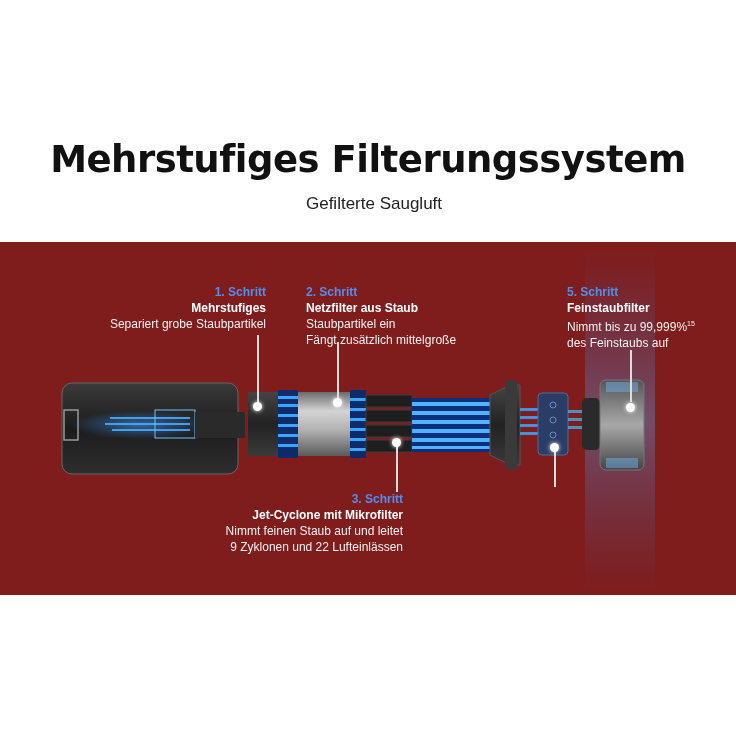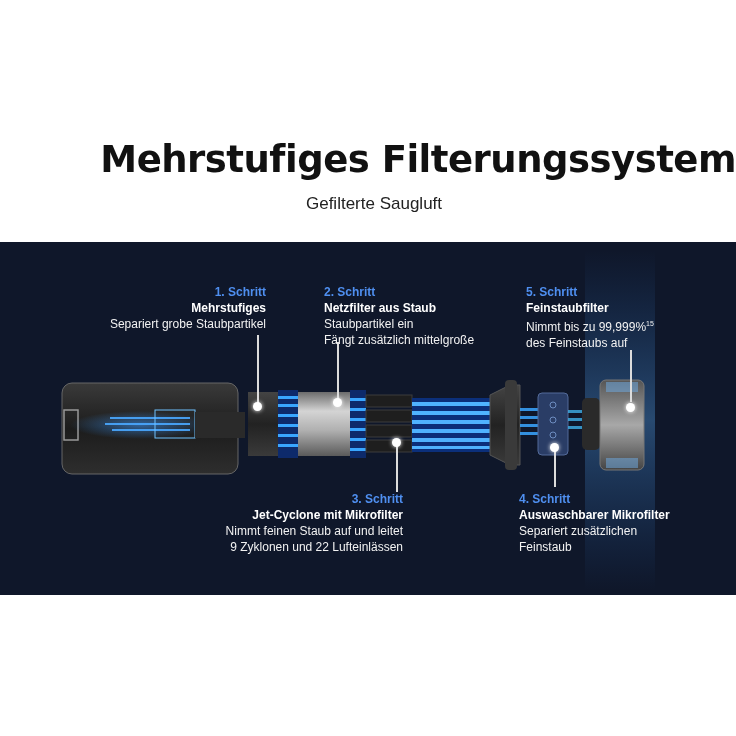--- a/index.html
+++ b/index.html
@@ -1,22 +1,22 @@
 <!DOCTYPE html>
 <html><head>
 <meta charset="utf-8">
 <style>
   html, body { margin:0; padding:0; }
   body { width:736px; height:736px; background:#ffffff; position:relative; overflow:hidden;
          font-family:"DejaVu Sans", "Liberation Sans", sans-serif; }
-  .title { position:absolute; left:0; right:0; top:138px; text-align:right;
+  .title { position:absolute; left:0; right:0; top:138px; text-align:center;
            font-size:37px; font-weight:bold; color:#111; letter-spacing:-0.5px; }
   .subtitle { position:absolute; left:12px; right:0; top:194px; text-align:center;
               font-size:17px; color:#222; font-family:"Liberation Sans", sans-serif; }
-  .panel { position:absolute; left:0; top:242px; width:736px; height:353px; background:#0f172a; overflow:hidden; }
+  .panel { position:absolute; left:0; top:242px; width:736px; height:353px; background:#7f1d1d; overflow:hidden; }
   .lbl { position:absolute; font-family:"Liberation Sans", sans-serif; font-size:12px; line-height:16px; color:#f2f2f2; }
   .lbl .step { color:#4f8ff0; font-weight:bold; }
   .lbl .name { font-weight:bold; color:#ffffff; }
   .right { text-align:right; }
   .line { position:absolute; width:2px; background:#dcdcdc; }
   .dot { position:absolute; width:9px; height:9px; border-radius:50%; background:#ffffff; box-shadow:0 0 4px #fff; }
   .part { position:absolute; }
 </style>
 </head>
 <body>
@@ -159,40 +159,34 @@
 
   <div class="line" style="left:630px;top:108px;height:52px;"></div>
   <div class="dot" style="left:626px;top:161px;"></div>
 
   <div class="lbl right" style="right:470px;top:42px;">
     <div class="step">1. Schritt</div>
     <div class="name">Mehrstufiges</div>
     <div>Separiert grobe Staubpartikel</div>
   </div>
 
-  <div class="lbl" style="left:324px;top:42px;">
+  <div class="lbl" style="left:306px;top:42px;">
     <div class="step">2. Schritt</div>
     <div class="name">Netzfilter aus Staub</div>
     <div>Staubpartikel ein</div>
     <div>Fängt zusätzlich mittelgroße</div>
   </div>
 
-  <div class="lbl" style="left:526px;top:42px;">
+  <div class="lbl" style="left:567px;top:42px;">
     <div class="step">5. Schritt</div>
     <div class="name">Feinstaubfilter</div>
     <div><span>Nimmt bis zu 99,999%</span><sup style="font-size:7px;">15</sup></div>
     <div>des Feinstaubs auf</div>
   </div>
 
   <div class="lbl right" style="right:333px;top:249px;margin-left:48px;">
     <div class="step">3. Schritt</div>
     <div class="name">Jet-Cyclone mit Mikrofilter</div>
     <div>Nimmt feinen Staub auf und leitet</div>
     <div>9 Zyklonen und 22 Lufteinlässen</div>
   </div>
 
-  <div class="lbl" style="left:519px;top:249px;">
-    <div class="step">4. Schritt</div>
-    <div class="name">Auswaschbarer Mikrofilter</div>
-    <div>Separiert zusätzlichen</div>
-    <div>Feinstaub</div>
-  </div>
 </div>
 
 </body></html>

